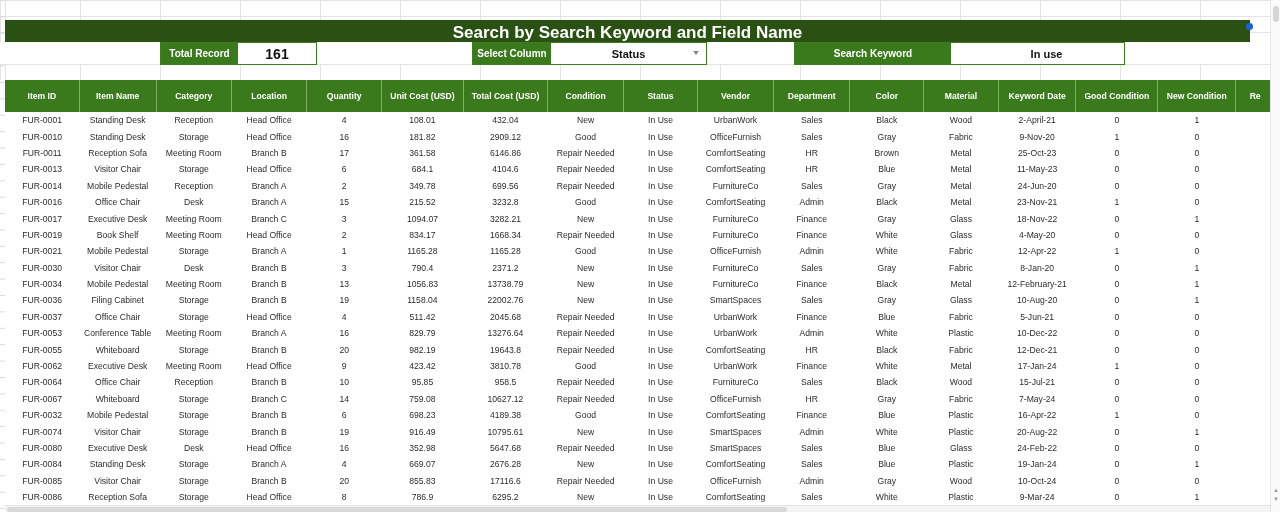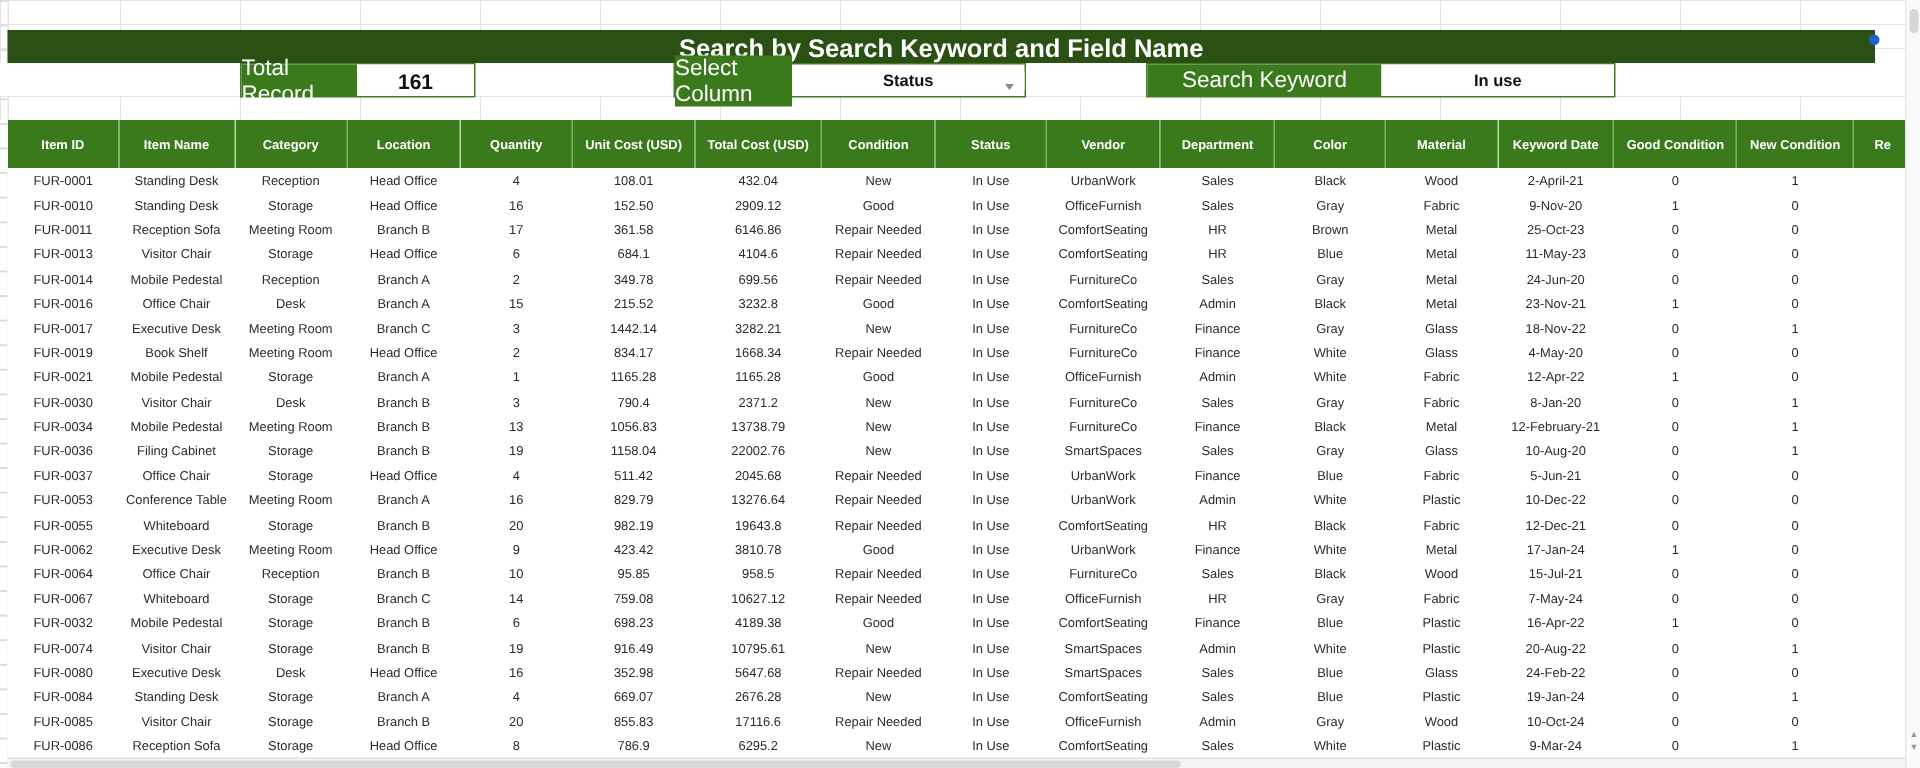--- a/index.html
+++ b/index.html
@@ -29,21 +29,21 @@
     display:flex; align-items:center; justify-content:center;
     z-index:2;
   }
   .sel-handle {
     position:absolute; left:1246px; top:23px; width:7px; height:7px;
     border-radius:50%; background:#1a63d1; z-index:3;
   }
   .controls { position:absolute; top:42px; left:0; width:1270px; height:22px; z-index:2; background:#fff; }
   .ctrl { position:absolute; top:0; height:21px; display:flex; border:1px solid #3f7d20; }
   .ctrl .lbl {
-    background:#3a7a1c; color:#fff; font-weight:normal; font-size:15px;
+    background:#3a7a1c; color:#fff; font-weight:bold; font-size:10px;
     display:flex; align-items:center; justify-content:center;
   }
   .ctrl .val {
     background:#fff; color:#111; font-weight:bold;
     display:flex; align-items:center; justify-content:center; position:relative;
   }
   .ctrl .val.big { font-size:14px; }
   .ctrl .val.small { font-size:11px; }
   .dd-arrow {
     position:absolute; right:7px; top:8px; width:0; height:0;
@@ -81,28 +81,28 @@
 <div class="title-bar">
   <span>Search by Search Keyword and Field Name</span>
 </div>
 <div class="sel-handle"></div>
 
 <div class="controls">
   <div class="ctrl" style="left:160px;">
     <div class="lbl" style="width:77px;">Total Record</div>
     <div class="val big" style="width:78px;">161</div>
   </div>
-  <div class="ctrl" style="left:449px;align-items:center;">
+  <div class="ctrl" style="left:472px;">
     <div class="lbl" style="width:78px;">Select Column</div>
     <div class="val small" style="width:155px;">
       <span>Status</span>
       <span class="dd-arrow"></span>
     </div>
   </div>
-  <div class="ctrl" style="left:764px;">
+  <div class="ctrl" style="left:794px;gap:18px;">
     <div class="lbl" style="width:156px;">Search Keyword</div>
     <div class="val small" style="width:155px;">In use</div>
   </div>
 </div>
 
 <div class="table-wrap">
   <table id="results">
     <colgroup id="cols">
         <col style="width: 78px;">
         <col style="width: 78px;">
@@ -162,21 +162,21 @@
           <td>0</td>
           <td>1</td>
           <td></td>
         </tr>
         <tr>
           <td>FUR-0010</td>
           <td>Standing Desk</td>
           <td>Storage</td>
           <td>Head Office</td>
           <td>16</td>
-          <td>152.50</td>
+          <td>181.82</td>
           <td>2909.12</td>
           <td>Good</td>
           <td>In Use</td>
           <td>OfficeFurnish</td>
           <td>Sales</td>
           <td>Gray</td>
           <td>Fabric</td>
           <td>9-Nov-20</td>
           <td>1</td>
           <td>0</td>
@@ -257,21 +257,21 @@
           <td>1</td>
           <td>0</td>
           <td></td>
         </tr>
         <tr>
           <td>FUR-0017</td>
           <td>Executive Desk</td>
           <td>Meeting Room</td>
           <td>Branch C</td>
           <td>3</td>
-          <td>1442.14</td>
+          <td>1094.07</td>
           <td>3282.21</td>
           <td>New</td>
           <td>In Use</td>
           <td>FurnitureCo</td>
           <td>Finance</td>
           <td>Gray</td>
           <td>Glass</td>
           <td>18-Nov-22</td>
           <td>0</td>
           <td>1</td>

